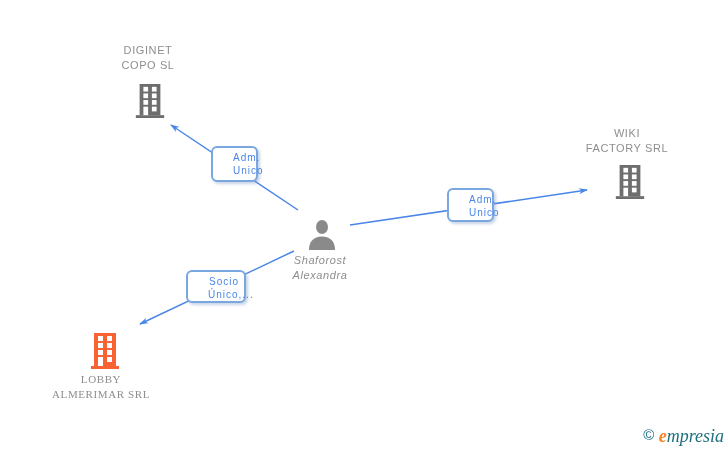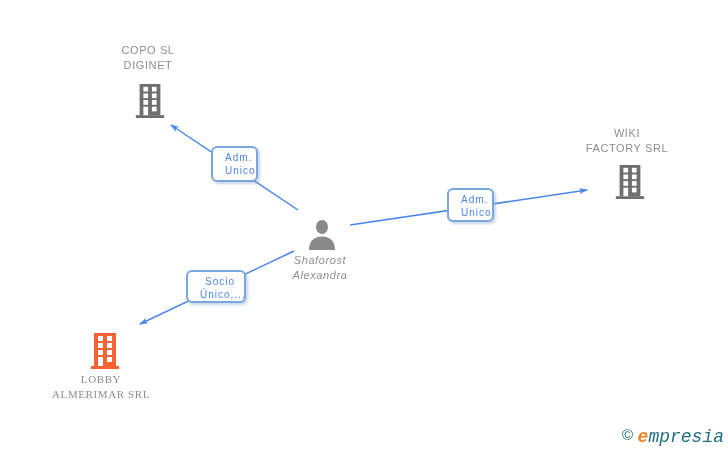--- a/index.html
+++ b/index.html
@@ -13,21 +13,21 @@
   .node-icon { position:absolute; }
   .node-label {
     position:absolute; width:140px; text-align:center;
     font-size:11px; line-height:15px; letter-spacing:0.6px;
     color:#8E8E8E; white-space:nowrap;
   }
   .edge-label {
     position:absolute; box-sizing:border-box;
     background:#ffffff; border:2px solid #7AA7E0; border-radius:6px;
     color:#4A86E8; font-size:10px; line-height:13px; letter-spacing:1px;
-    text-align:center; padding:3px 4px 2px 12px;
+    text-align:center; padding:3px 4px 2px 20px;
     box-shadow:2px 2px 3px rgba(130,160,200,0.45);
   }
   .edge-label div { white-space:nowrap; }
 
   .lbl-diginet { left:78px;  top:43px;  }
   .lbl-wiki    { left:557px; top:126px; }
   .lbl-lobby   { left:31px;  top:372px;font-family:Liberation Serif, serif; }
   .lbl-person  { left:250px; top:253px;font-style:italic; }
 
   .ico-diginet { left:134px; top:84px;  width:32px; height:34px; }
@@ -37,42 +37,42 @@
 
   .elbl-1 { left:211px; top:146px; width:47px; height:36px; }
   .elbl-2 { left:447px; top:188px; width:47px; height:34px; }
   .elbl-3 { left:186px; top:270px; width:60px; height:33px;text-align:center; }
 
   .logo {
     position:absolute; right:4px; bottom:3px;
     color:#1D6F80; white-space:nowrap;
   }
   .logo .copy { font-size:15px; vertical-align:2px; }
-  .logo .brand { font-family:Liberation Mono, monospace; font-style:italic; font-size:18px; }
+  .logo .brand { font-family:Liberation Serif, serif; font-style:italic; font-size:18px; }
   .logo .brand-e { color:#F5821F; font-weight:bold; }
 </style>
 </head>
 <body>
 
 <div class="canvas">
 
   <svg class="edges" viewBox="0 0 728 450">
     <defs>
       <marker id="arrow" viewBox="0 0 9 6" markerWidth="9" markerHeight="6" refX="8" refY="3" orient="auto" markerUnits="userSpaceOnUse">
         <path d="M0,0 L9,3 L0,6 L2.4,3 Z" fill="#4A86E8"></path>
       </marker>
     </defs>
     <line x1="298" y1="210" x2="171" y2="125" stroke="#4A86E8" stroke-width="1.5" marker-end="url(#arrow)"></line>
     <line x1="350" y1="225" x2="587" y2="190" stroke="#4A86E8" stroke-width="1.5" marker-end="url(#arrow)"></line>
     <line x1="294" y1="251" x2="140" y2="324" stroke="#4A86E8" stroke-width="1.5" marker-end="url(#arrow)"></line>
   </svg>
 
   <div class="node-label lbl-diginet">
+    <div>DIGINET</div>
     <div>COPO SL</div>
-    <div>DIGINET</div>
   </div>
   <svg class="node-icon ico-diginet" viewBox="0 0 32 36">
     <rect x="1" y="33" width="30" height="3" fill="#6E6E6E"></rect>
     <rect x="5" y="0" width="22" height="33" fill="#6E6E6E"></rect>
     <g fill="#ffffff">
       <rect x="9" y="3" width="5" height="5"></rect>
         <rect x="18" y="3" width="5" height="5"></rect>
       <rect x="9" y="10" width="5" height="5"></rect>
         <rect x="18" y="10" width="5" height="5"></rect>
       <rect x="9" y="17" width="5" height="5"></rect>

